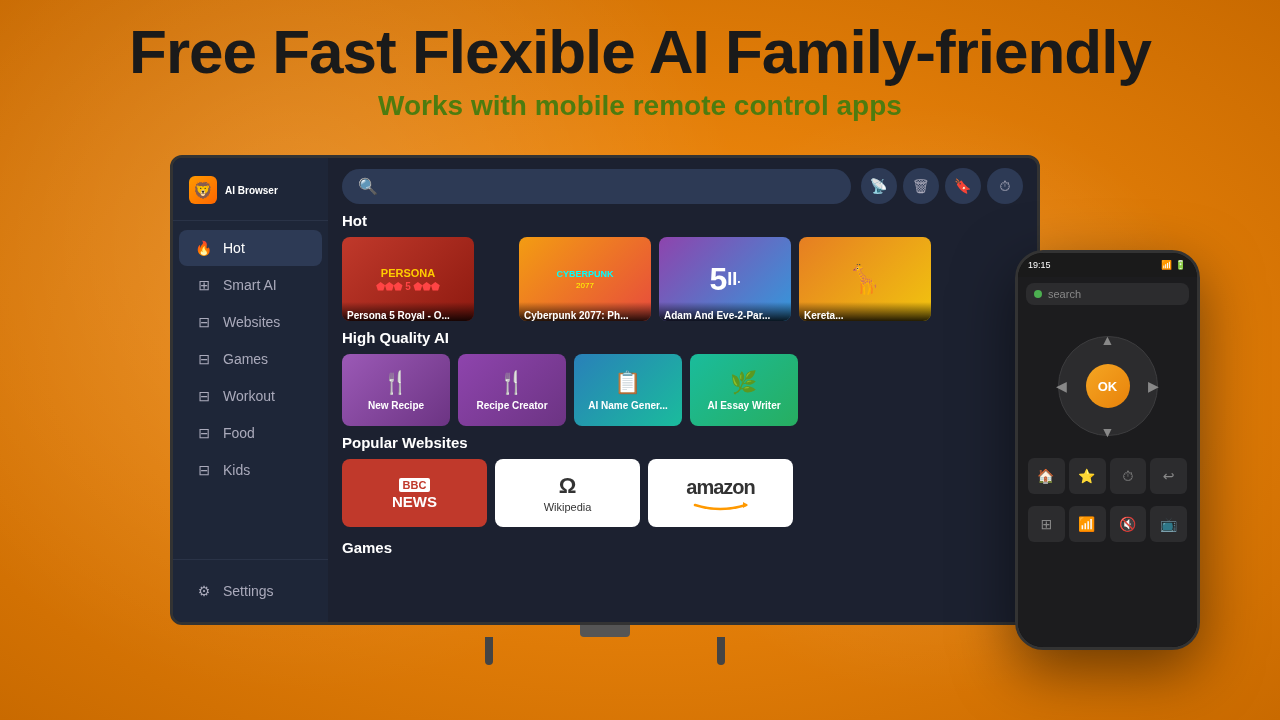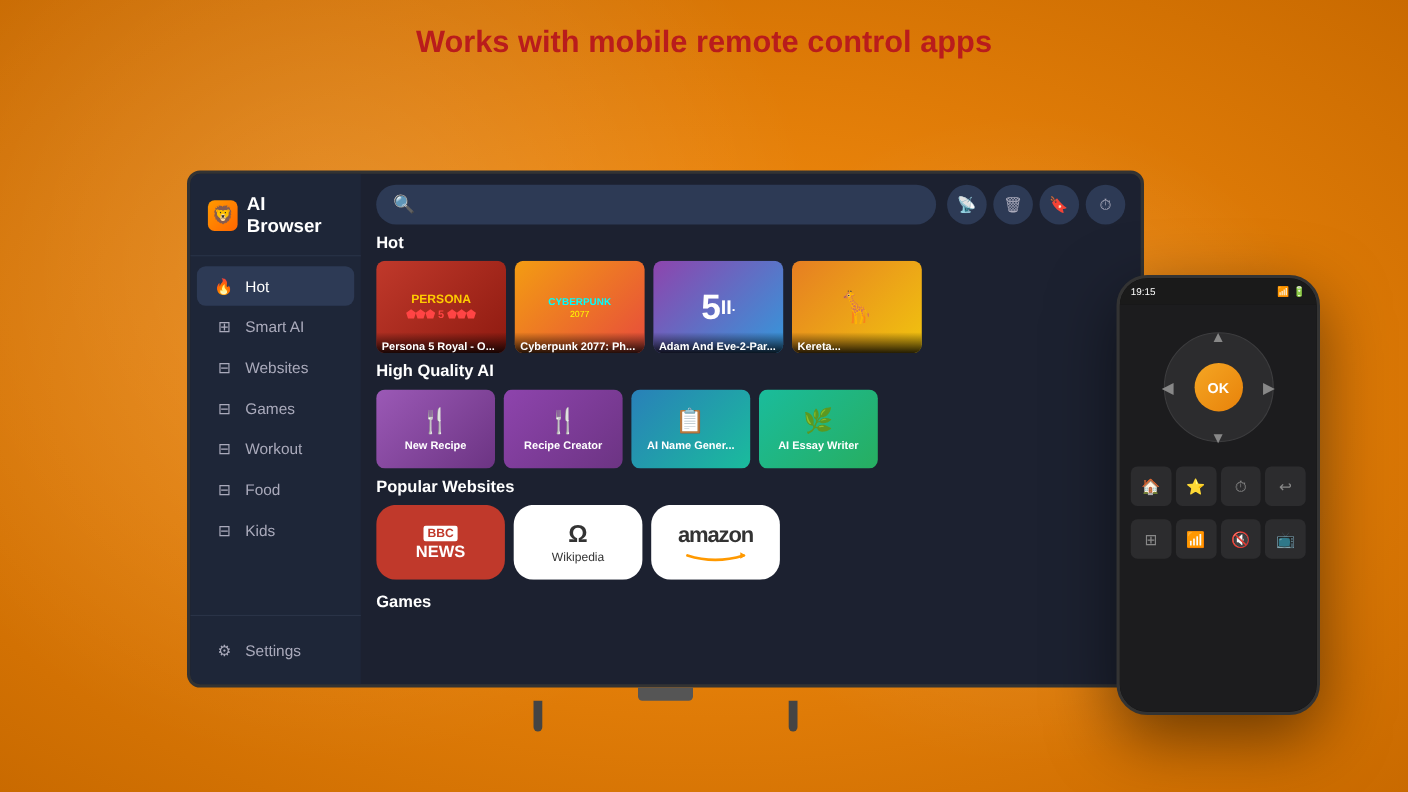--- a/index.html
+++ b/index.html
@@ -37,21 +37,21 @@
     .main-title {
       font-size: 62px;
       font-weight: 900;
       color: #1a1a1a;
       line-height: 1.1;
       letter-spacing: -1px;
     }
     .sub-title {
       font-size: 28px;
       font-weight: 600;
-      color: #b91c1c;
+      color: #4d7c0f;
       margin-top: 4px;
     }
 
     
     .tv-frame {
       position: absolute;
       top: 155px;
       left: 170px;
       width: 870px;
       height: 510px;
@@ -88,21 +88,21 @@
       height: 28px;
       background: linear-gradient(135deg, #ff9a00, #ff6600);
       border-radius: 6px;
       display: flex;
       align-items: center;
       justify-content: center;
       font-size: 16px;
     }
     .logo-text {
       color: #fff;
-      font-size: 17px;
+      font-size: 10px;
       font-weight: 700;
     }
     .nav-items {
       flex: 1;
       padding: 8px 0;
     }
     .nav-item {
       display: flex;
       align-items: center;
       gap: 10px;
@@ -200,21 +200,21 @@
       margin-bottom: 8px;
     }
     .cards-row {
       display: flex;
       gap: 8px;
       overflow: hidden;
     }
 
     
     .hot-card {
-      width: 118px;
+      width: 132px;
       height: 84px;
       border-radius: 8px;
       overflow: hidden;
       flex-shrink: 0;
       position: relative;
       background: #333;
     }
     .hot-card-bg {
       width: 100%;
       height: 100%;
@@ -228,21 +228,21 @@
       bottom: 0;
       left: 0;
       right: 0;
       background: linear-gradient(transparent, rgba(0,0,0,0.85));
       color: #fff;
       font-size: 10px;
       font-weight: 600;
       padding: 8px 5px 0;
     }
     .card-persona { background: linear-gradient(135deg, #c0392b, #8e1a10); }
-    .card-cyberpunk { background: linear-gradient(135deg, #f39c12, #e74c3c); }
+    .card-cyberpunk { background: linear-gradient(135deg, #f39c12, #e74c3c); margin-left: 37px; }
     .card-adam { background: linear-gradient(135deg, #8e44ad, #3498db); }
     .card-kereta { background: linear-gradient(135deg, #e67e22, #f1c40f); }
 
     
     .ai-card {
       width: 108px;
       height: 72px;
       border-radius: 8px;
       overflow: hidden;
       flex-shrink: 0;
@@ -263,23 +263,23 @@
       font-weight: 600;
       text-align: center;
     }
     .ai-new-recipe { background: linear-gradient(135deg, #9b59b6, #6c3483); }
     .ai-recipe-creator { background: linear-gradient(135deg, #8e44ad, #6c3483); }
     .ai-name-gen { background: linear-gradient(135deg, #2980b9, #1abc9c); }
     .ai-essay { background: linear-gradient(135deg, #1abc9c, #27ae60); }
 
     
     .web-card {
-      width: 117px;
+      width: 145px;
       height: 68px;
-      border-radius: 18px;
+      border-radius: 8px;
       overflow: hidden;
       flex-shrink: 0;
       display: flex;
       align-items: center;
       justify-content: center;
       font-size: 22px;
       font-weight: 900;
       cursor: pointer;
       position: relative;
     }
@@ -480,20 +480,21 @@
       align-items: center;
     }
   </style>
 </head>
 <body>
 
 <div class="bg-circle bg-circle-1"></div>
 <div class="bg-circle bg-circle-2"></div>
 
 <div class="header-area">
+  <div class="main-title">Free Fast Flexible AI Family-friendly</div>
   <div class="sub-title">Works with mobile remote control apps</div>
 </div>
 
 <div class="tv-frame">
   <div class="tv-screen">
 
     <div class="sidebar">
       <div class="sidebar-logo">
         <div class="logo-icon">🦁</div>
         <span class="logo-text">AI Browser</span>
@@ -648,20 +649,26 @@
 <div class="phone-frame">
 
   <div class="phone-status-bar">
     <span class="phone-time">19:15</span>
     <div class="phone-icons">
       <span>📶</span>
         <span>🔋</span>
     </div>
   </div>
 
+  <div class="phone-search-area">
+    <div class="phone-search-bar">
+      <div class="phone-search-dot"></div>
+      <span class="phone-search-text">search</span>
+    </div>
+  </div>
 
   <div class="remote-area">
 
     <div class="dpad">
       <div class="dpad-circle"></div>
       <div class="dpad-btn dpad-up">▲</div>
       <div class="dpad-btn dpad-down">▼</div>
       <div class="dpad-btn dpad-left">◀</div>
       <div class="dpad-btn dpad-right">▶</div>
       <div class="dpad-ok">

